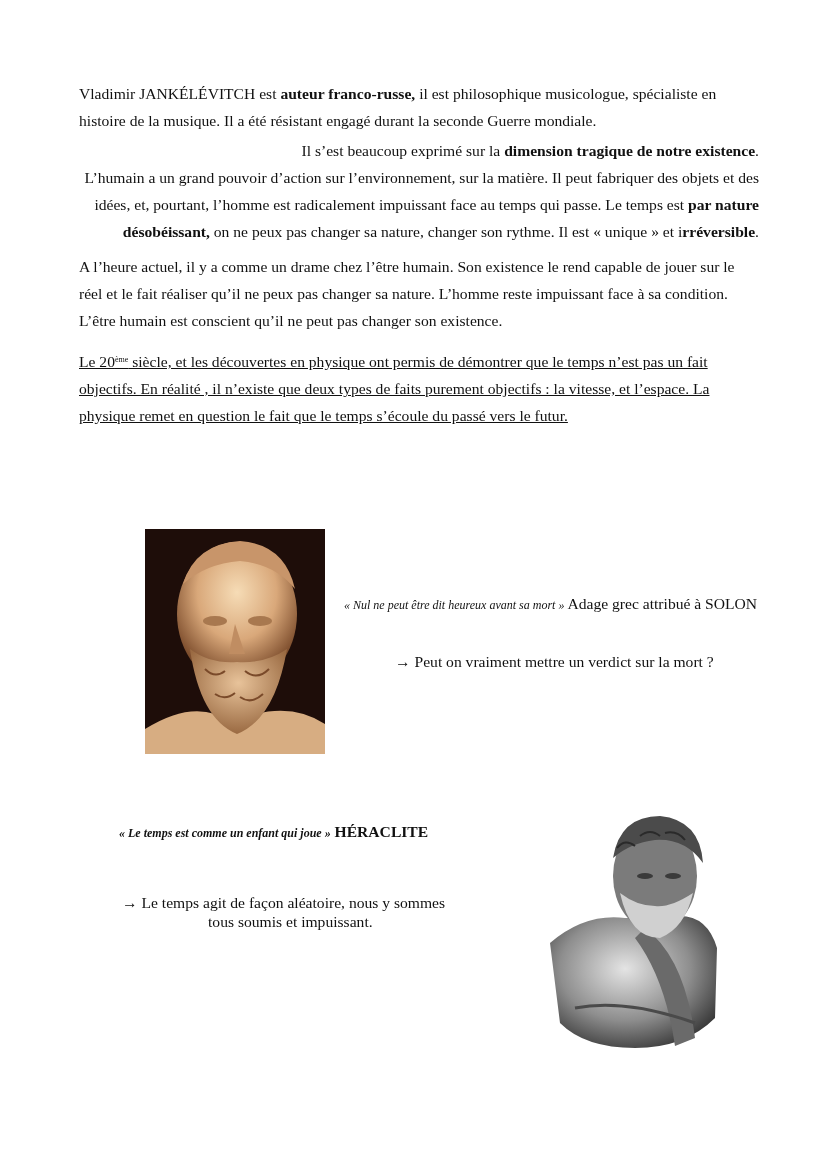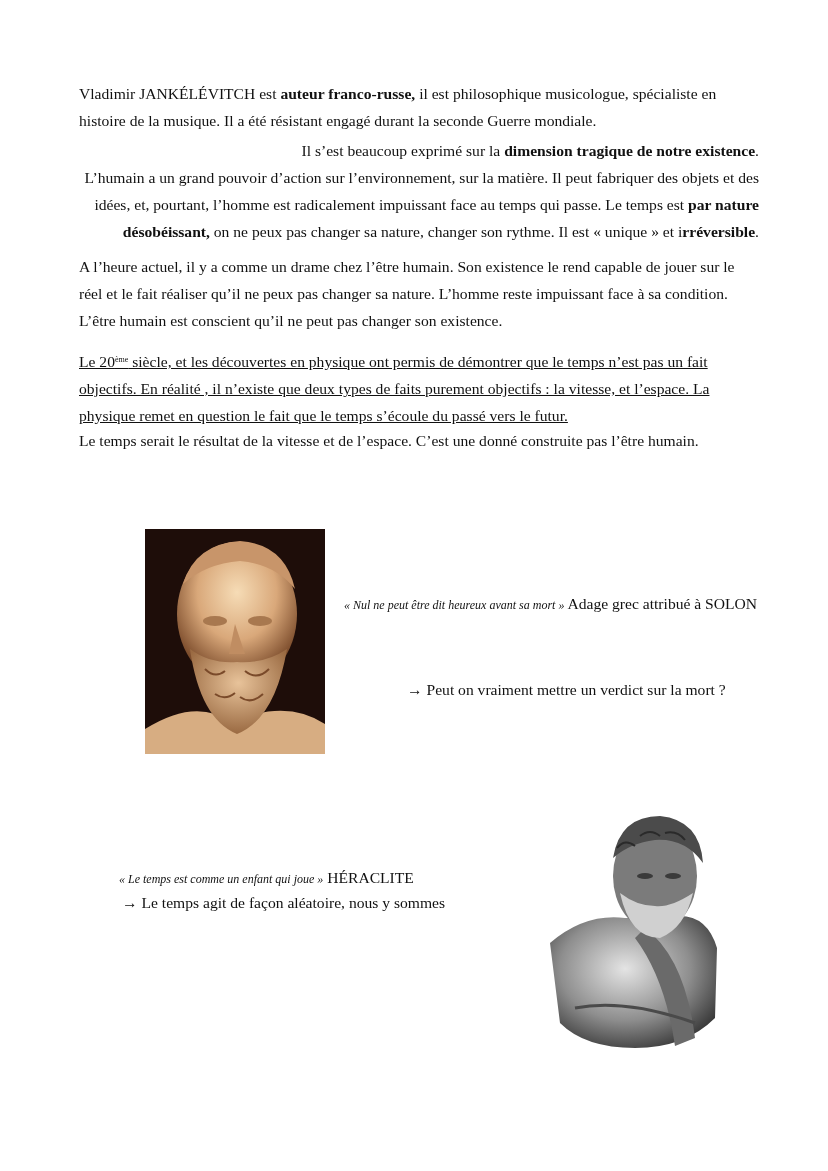--- a/index.html
+++ b/index.html
@@ -25,21 +25,21 @@
   <span>L’humain a un grand pouvoir d’action sur l’environnement, sur la matière. Il peut fabriquer des objets et des idées, et, pourtant, l’homme est radicalement impuissant face au temps qui passe. Le temps est </span><b>par nature désobéissant,</b><span> on ne peux pas changer sa nature, changer son rythme. Il est « unique » et i</span><b>rréversible</b><span>.</span>
 </div>
 
 <div class="para" style="top:253px;">A l’heure actuel, il y a comme un drame chez l’être humain. Son existence le rend capable de jouer sur le réel et le fait réaliser qu’il ne peux pas changer sa nature. L’homme reste impuissant face à sa condition. L’être humain est conscient qu’il ne peut pas changer son existence.</div>
 
 <div class="para" style="top:348px;text-decoration:underline;">
   <span>Le 20</span><sup>ème</sup><span> siècle, et les découvertes en physique ont permis de démontrer que le temps n’est pas un fait objectifs. En réalité , il n’existe que deux types de faits purement objectifs : la vitesse, et l’espace. La physique remet en question le fait que le temps s’écoule du passé vers le futur.</span>
 </div>
 
 <div class="para" style="top:427px;">
-  <span>Le temps serait le résultat de la vitesse et de l’espace. C’est une donné construite pas l’être humain.</span><br>
+  <br>
 </div>
 
 <div class="img-box" style="left:145px; top:529px; width:180px; height:225px; background:#1e0d09;">
   <svg width="180" height="225" viewBox="0 0 180 225">
     <defs>
       <radialGradient id="skin1" cx="50%" cy="35%" r="60%">
         <stop offset="0%" stop-color="#f6dcb6"></stop>
         <stop offset="55%" stop-color="#d9a87a"></stop>
         <stop offset="100%" stop-color="#7a4a2a"></stop>
       </radialGradient>
@@ -56,29 +56,30 @@
     <ellipse cx="115" cy="92" rx="12" ry="5" fill="#a8784f"></ellipse>
     <path d="M90 95 L84 125 L100 125 Z" fill="#c08d62"></path>
     <path d="M45 120 Q55 190 92 205 Q130 190 142 120 Q120 135 92 133 Q65 135 45 120 Z" fill="url(#beard1)"></path>
     <path d="M60 140 Q70 150 80 142 M100 142 Q112 152 124 140 M70 165 Q80 172 90 164 M95 168 Q106 176 118 165" stroke="#7a4a2a" stroke-width="2" fill="none"></path>
   </svg>
 </div>
 
 <div class="quote" style="left:344px; top:594px; width:420px;">
   <i>« Nul ne peut être dit heureux avant sa mort »</i><span> Adage grec attribué à SOLON</span>
 </div>
-<div class="arrow-line" style="left:407px; top:652px;margin-top:28px;">
+<div class="arrow-line" style="left:395px; top:652px;">
   <span>→</span><span> Peut on vraiment mettre un verdict sur la mort ?</span>
 </div>
 
-<div class="quote" style="left:119px; top:868px; width:400px;">
+<div class="quote" style="left:119px; top:822px; width:400px;font-weight:bold;">
   <i>« Le temps est comme un enfant qui  joue »</i><span> HÉRACLITE</span>
 </div>
 <div class="arrow-line" style="left:122px; top:893px; width:360px;">
   <span>→</span><span> Le temps agit de façon aléatoire, nous y sommes</span><br>
+  <span style="display:inline-block; padding-left:86px;">tous soumis et impuissant.</span>
 </div>
 
 <div class="img-box" style="left:545px; top:808px; width:180px; height:245px; background:#ffffff;">
   <svg width="180" height="245" viewBox="0 0 180 245">
     <defs>
       <radialGradient id="stone" cx="45%" cy="40%" r="65%">
         <stop offset="0%" stop-color="#e4e4e4"></stop>
         <stop offset="60%" stop-color="#8e8e8e"></stop>
         <stop offset="100%" stop-color="#3a3a3a"></stop>
       </radialGradient>

